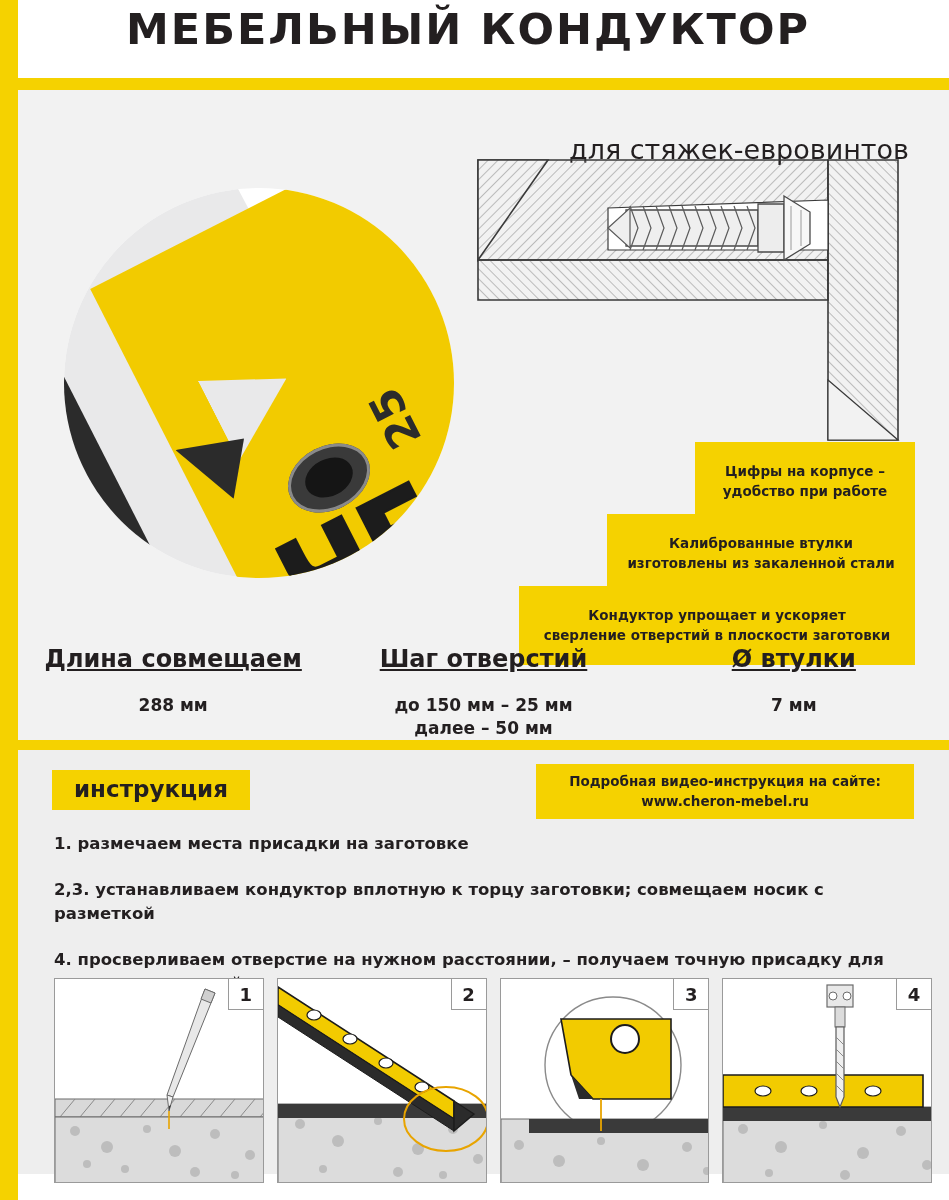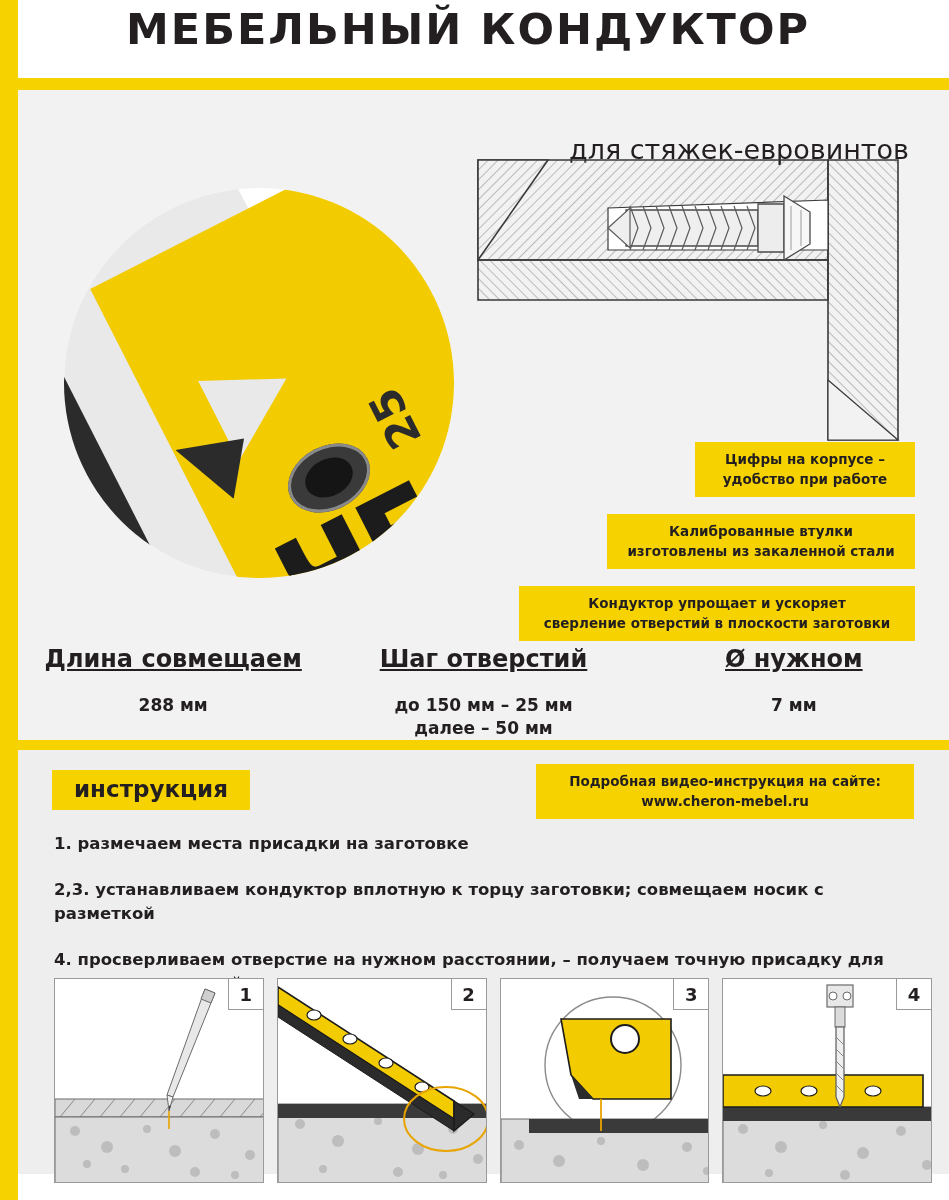--- a/index.html
+++ b/index.html
@@ -160,21 +160,21 @@
   }
   
   .callout {
     position: absolute;
     background: #f5d200;
     color: #231f20;
     font-weight: bold;
     font-size: 13.5px;
     text-align: center;
     line-height: 1.45;
-    padding: 8px 14px;
+    padding: 20px 14px;
     box-sizing: border-box;
     font-family: "DejaVu Sans", sans-serif;
   }
   .callout-1 { left: 677px; top: 352px; width: 220px; }
   .callout-2 { left: 589px; top: 424px; width: 308px; }
   .callout-3 { left: 501px; top: 496px; width: 396px; }
   
   .specs {
     position: absolute;
     left: 0; top: 555px;
@@ -365,21 +365,21 @@
       <div class="spec">
         <div class="spec-title">Длина совмещаем</div>
         <div class="spec-value" style="white-space:pre-line;">288 мм</div>
       </div>
       <div class="spec">
         <div class="spec-title">Шаг отверстий</div>
         <div class="spec-value" style="white-space:pre-line;">до 150 мм – 25 мм
 далее – 50 мм</div>
       </div>
       <div class="spec">
-        <div class="spec-title">Ø нужном</div>
+        <div class="spec-title">Ø втулки</div>
         <div class="spec-value" style="white-space:pre-line;">7 мм</div>
       </div>
     </div>
   </div>
 
   <div class="instr">
     <div class="instr-tab">инструкция</div>
 
     <div class="video-box">
       <div>Подробная видео-инструкция на сайте:</div>

